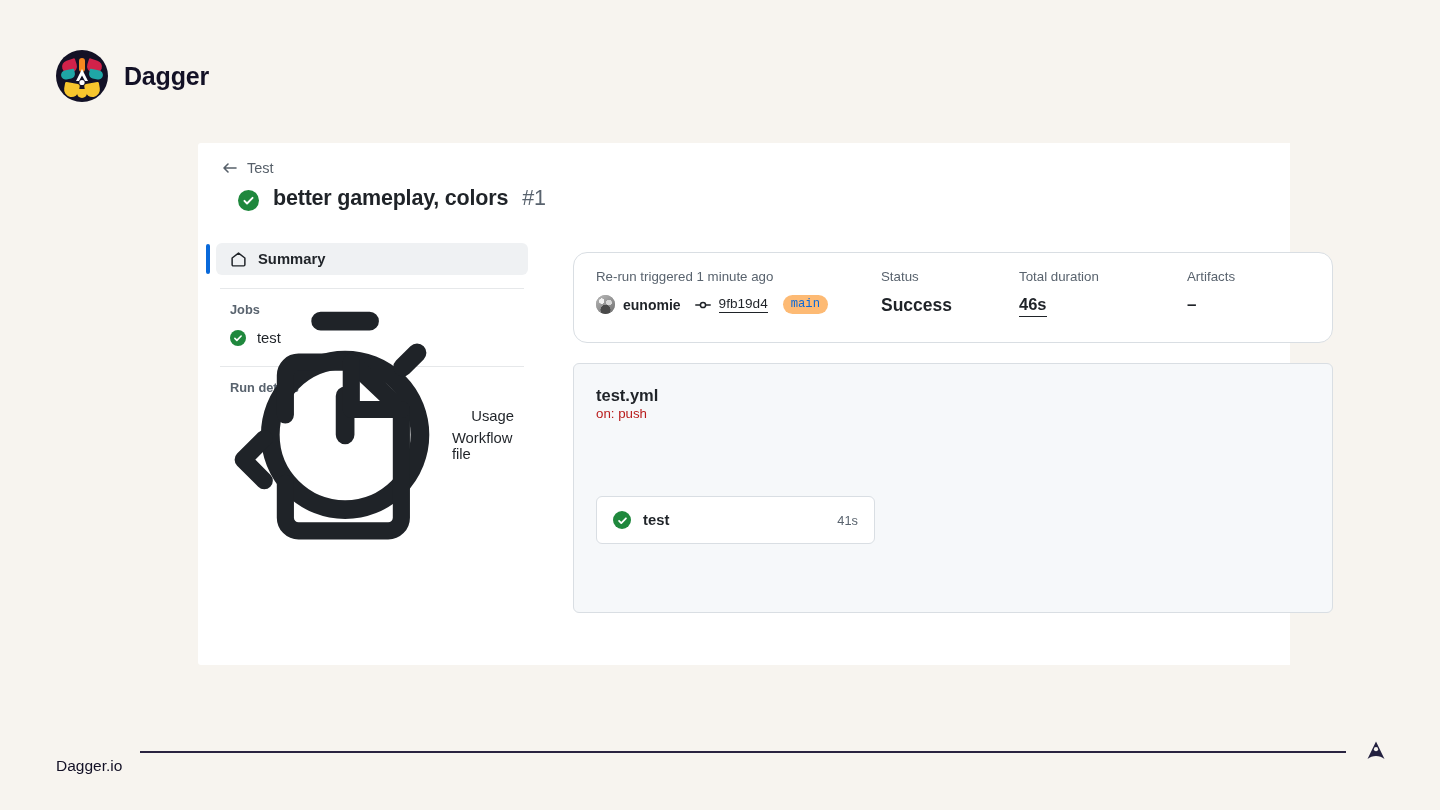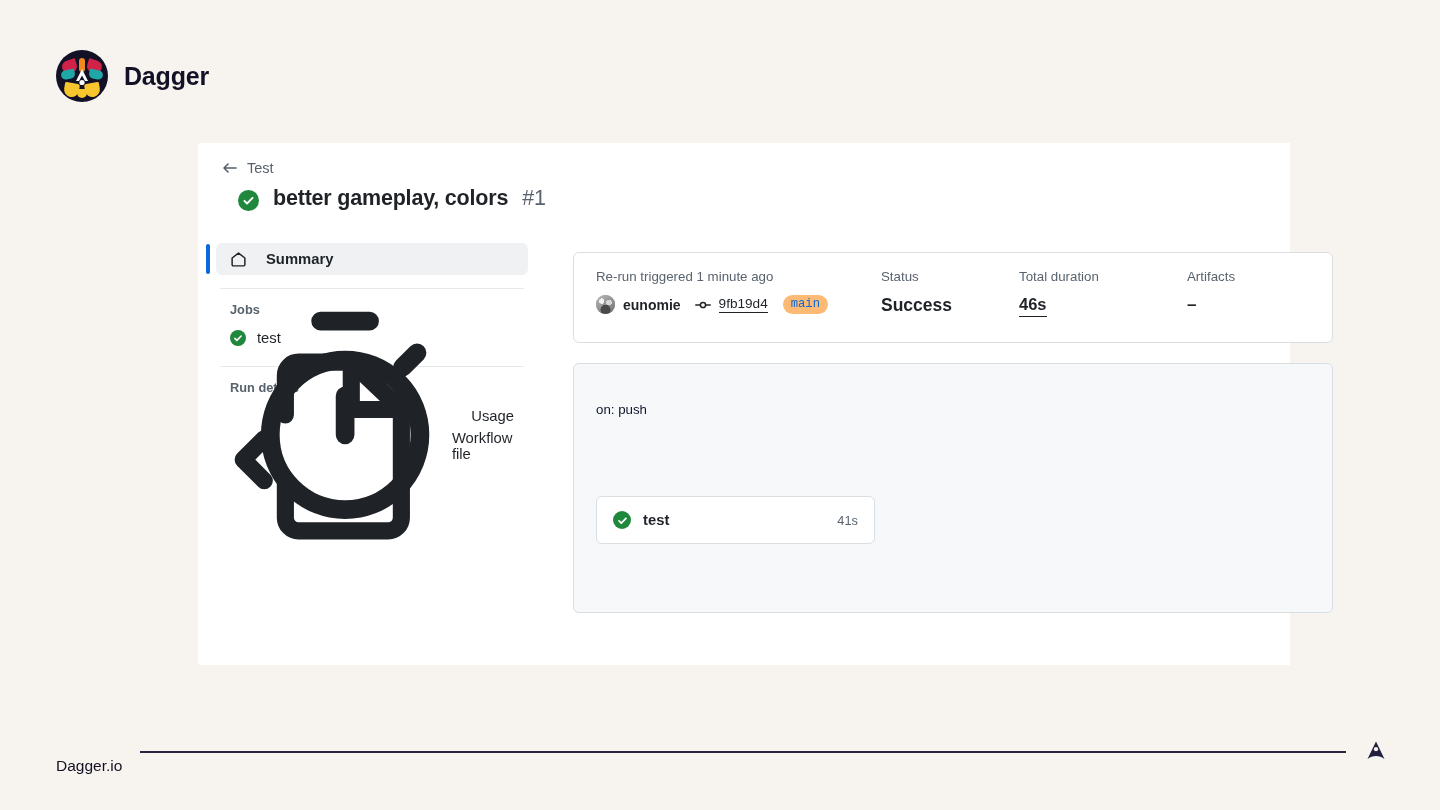--- a/index.html
+++ b/index.html
@@ -43,41 +43,41 @@
 
   .run-title { position: absolute; left: 40px; top: 43px; display: flex; align-items: flex-end; gap: 14px; }
   .check-badge { width: 21px; height: 21px; border-radius: 50%; background: #1f883d; display: flex; align-items: center; justify-content: center; flex: none; }
   .check-badge svg { width: 13px; height: 13px; }
   .run-title-main { font-size: 21.5px; font-weight: 700; color: #1f2328; letter-spacing: -0.2px; }
   .run-title-num { font-size: 21.5px; font-weight: 400; color: #59636e; letter-spacing: -0.2px; }
 
   
   .sidebar { position: absolute; left: 8px; top: 100px; width: 332px; }
   .nav-item {
-    position: relative; display: flex; align-items: center; gap: 19px;
+    position: relative; display: flex; align-items: center; gap: 11px;
     height: 32px; padding: 0 14px; border-radius: 6px; margin: 0 10px;
     font-size: 14.8px; color: #1f2328; cursor: pointer;
   }
   .nav-item .nic { width: 17px; height: 17px; flex: none; display: block; color: #1f2328; }
   .nav-item.active { background: #eff1f3; font-weight: 700; }
   .nav-item.active::before {
     content: ""; position: absolute; left: -10px; top: 1px;
     width: 4px; height: 30px; background: #0969da; border-radius: 6px;
   }
   .nav-divider { height: 1px; background: #e6e8ea; margin: 13px 14px 0 14px; }
   .nav-group-title { font-size: 12.8px; font-weight: 700; color: #59636e; padding: 0 14px; margin: 13px 10px 6px 10px; }
   .nav-sub { display: flex; align-items: center; gap: 11px; height: 30px; padding: 0 14px; margin: 0 10px; font-size: 14.8px; color: #1f2328; cursor: pointer; }
   .nav-sub .dot-check { width: 16px; height: 16px; border-radius: 50%; background: #1f883d; display: flex; align-items: center; justify-content: center; flex: none; }
   .nav-sub .dot-check svg { width: 10px; height: 10px; }
 
   
   .content { position: absolute; left: 375px; top: 109px; right: 0; }
 
   .status-panel {
-    background: #fff; border: 1px solid #d9dee3; border-radius: 6px;
+    background: #fff; border: 1px solid #d9dee3; border-radius: 14px;
     height: 91px; width: 760px; display: flex; padding: 16px 22px 0 22px; gap: 0;
   }
   .sp-col { flex: none; }
   .sp-col.meta { width: 285px; }
   .sp-col.status { width: 138px; }
   .sp-col.dur { width: 168px; }
   .sp-label { font-size: 13.3px; color: #59636e; margin-bottom: 11px; white-space: nowrap; }
   .sp-actor { display: flex; align-items: center; gap: 8px; }
   .avatar { width: 19px; height: 19px; border-radius: 50%; flex: none; overflow: hidden; background: #8c8c8c; position: relative; }
   .avatar::before { content: ""; position: absolute; inset: 0;
@@ -96,21 +96,21 @@
   .sp-value-bold { font-size: 17.5px; font-weight: 700; color: #1f2328; }
   .sp-value-link { font-size: 16.5px; font-weight: 700; color: #1f2328; border-bottom: 1.5px solid #1f2328; padding-bottom: 2px; cursor: pointer; display: inline-block; }
   .sp-value-dash { font-size: 17px; color: #1f2328; font-weight: 600; }
 
   .workflow-card {
     margin-top: 20px; width: 760px; height: 250px;
     background: #f6f8fa; border: 1px solid #d9dee3; border-radius: 6px;
     padding: 22px 22px 0 22px; position: relative;
   }
   .wf-title { font-size: 16.5px; font-weight: 700; color: #1f2328; }
-  .wf-sub { font-size: 13.3px; color: #0f172a; margin-top: 16px; }
+  .wf-sub { font-size: 13.3px; color: #b91c1c; margin-top: 1px; }
   .job-node {
     position: absolute; left: 22px; top: 132px; width: 279px; height: 48px;
     background: #fff; border: 1px solid #d9dee3; border-radius: 6px;
     display: flex; align-items: center; padding: 0 16px; gap: 12px; cursor: pointer;
   }
   .job-node .dot-check { width: 18px; height: 18px; border-radius: 50%; background: #1f883d; display: flex; align-items: center; justify-content: center; flex: none; }
   .job-node .dot-check svg { width: 11px; height: 11px; }
   .job-name { font-size: 14.8px; font-weight: 700; color: #1f2328; }
   .job-dur { margin-left: auto; font-size: 12.8px; color: #59636e; }
 
@@ -228,20 +228,21 @@
           <div class="sp-label">Total duration</div>
           <span class="sp-value-link">46s</span>
         </div>
         <div class="sp-col">
           <div class="sp-label">Artifacts</div>
           <div class="sp-value-dash">–</div>
         </div>
       </div>
 
       <div class="workflow-card">
+        <div class="wf-title">test.yml</div>
         <div class="wf-sub">on: push</div>
 
         <div class="job-node">
           <span class="dot-check">
             <svg viewBox="0 0 16 16" fill="none" stroke="#fff" stroke-width="2.6" stroke-linecap="round" stroke-linejoin="round">
                 <path d="M3 8.5l3.2 3.2L13 4.8"></path>
               </svg>
           </span>
           <span class="job-name">test</span>
           <span class="job-dur">41s</span>

